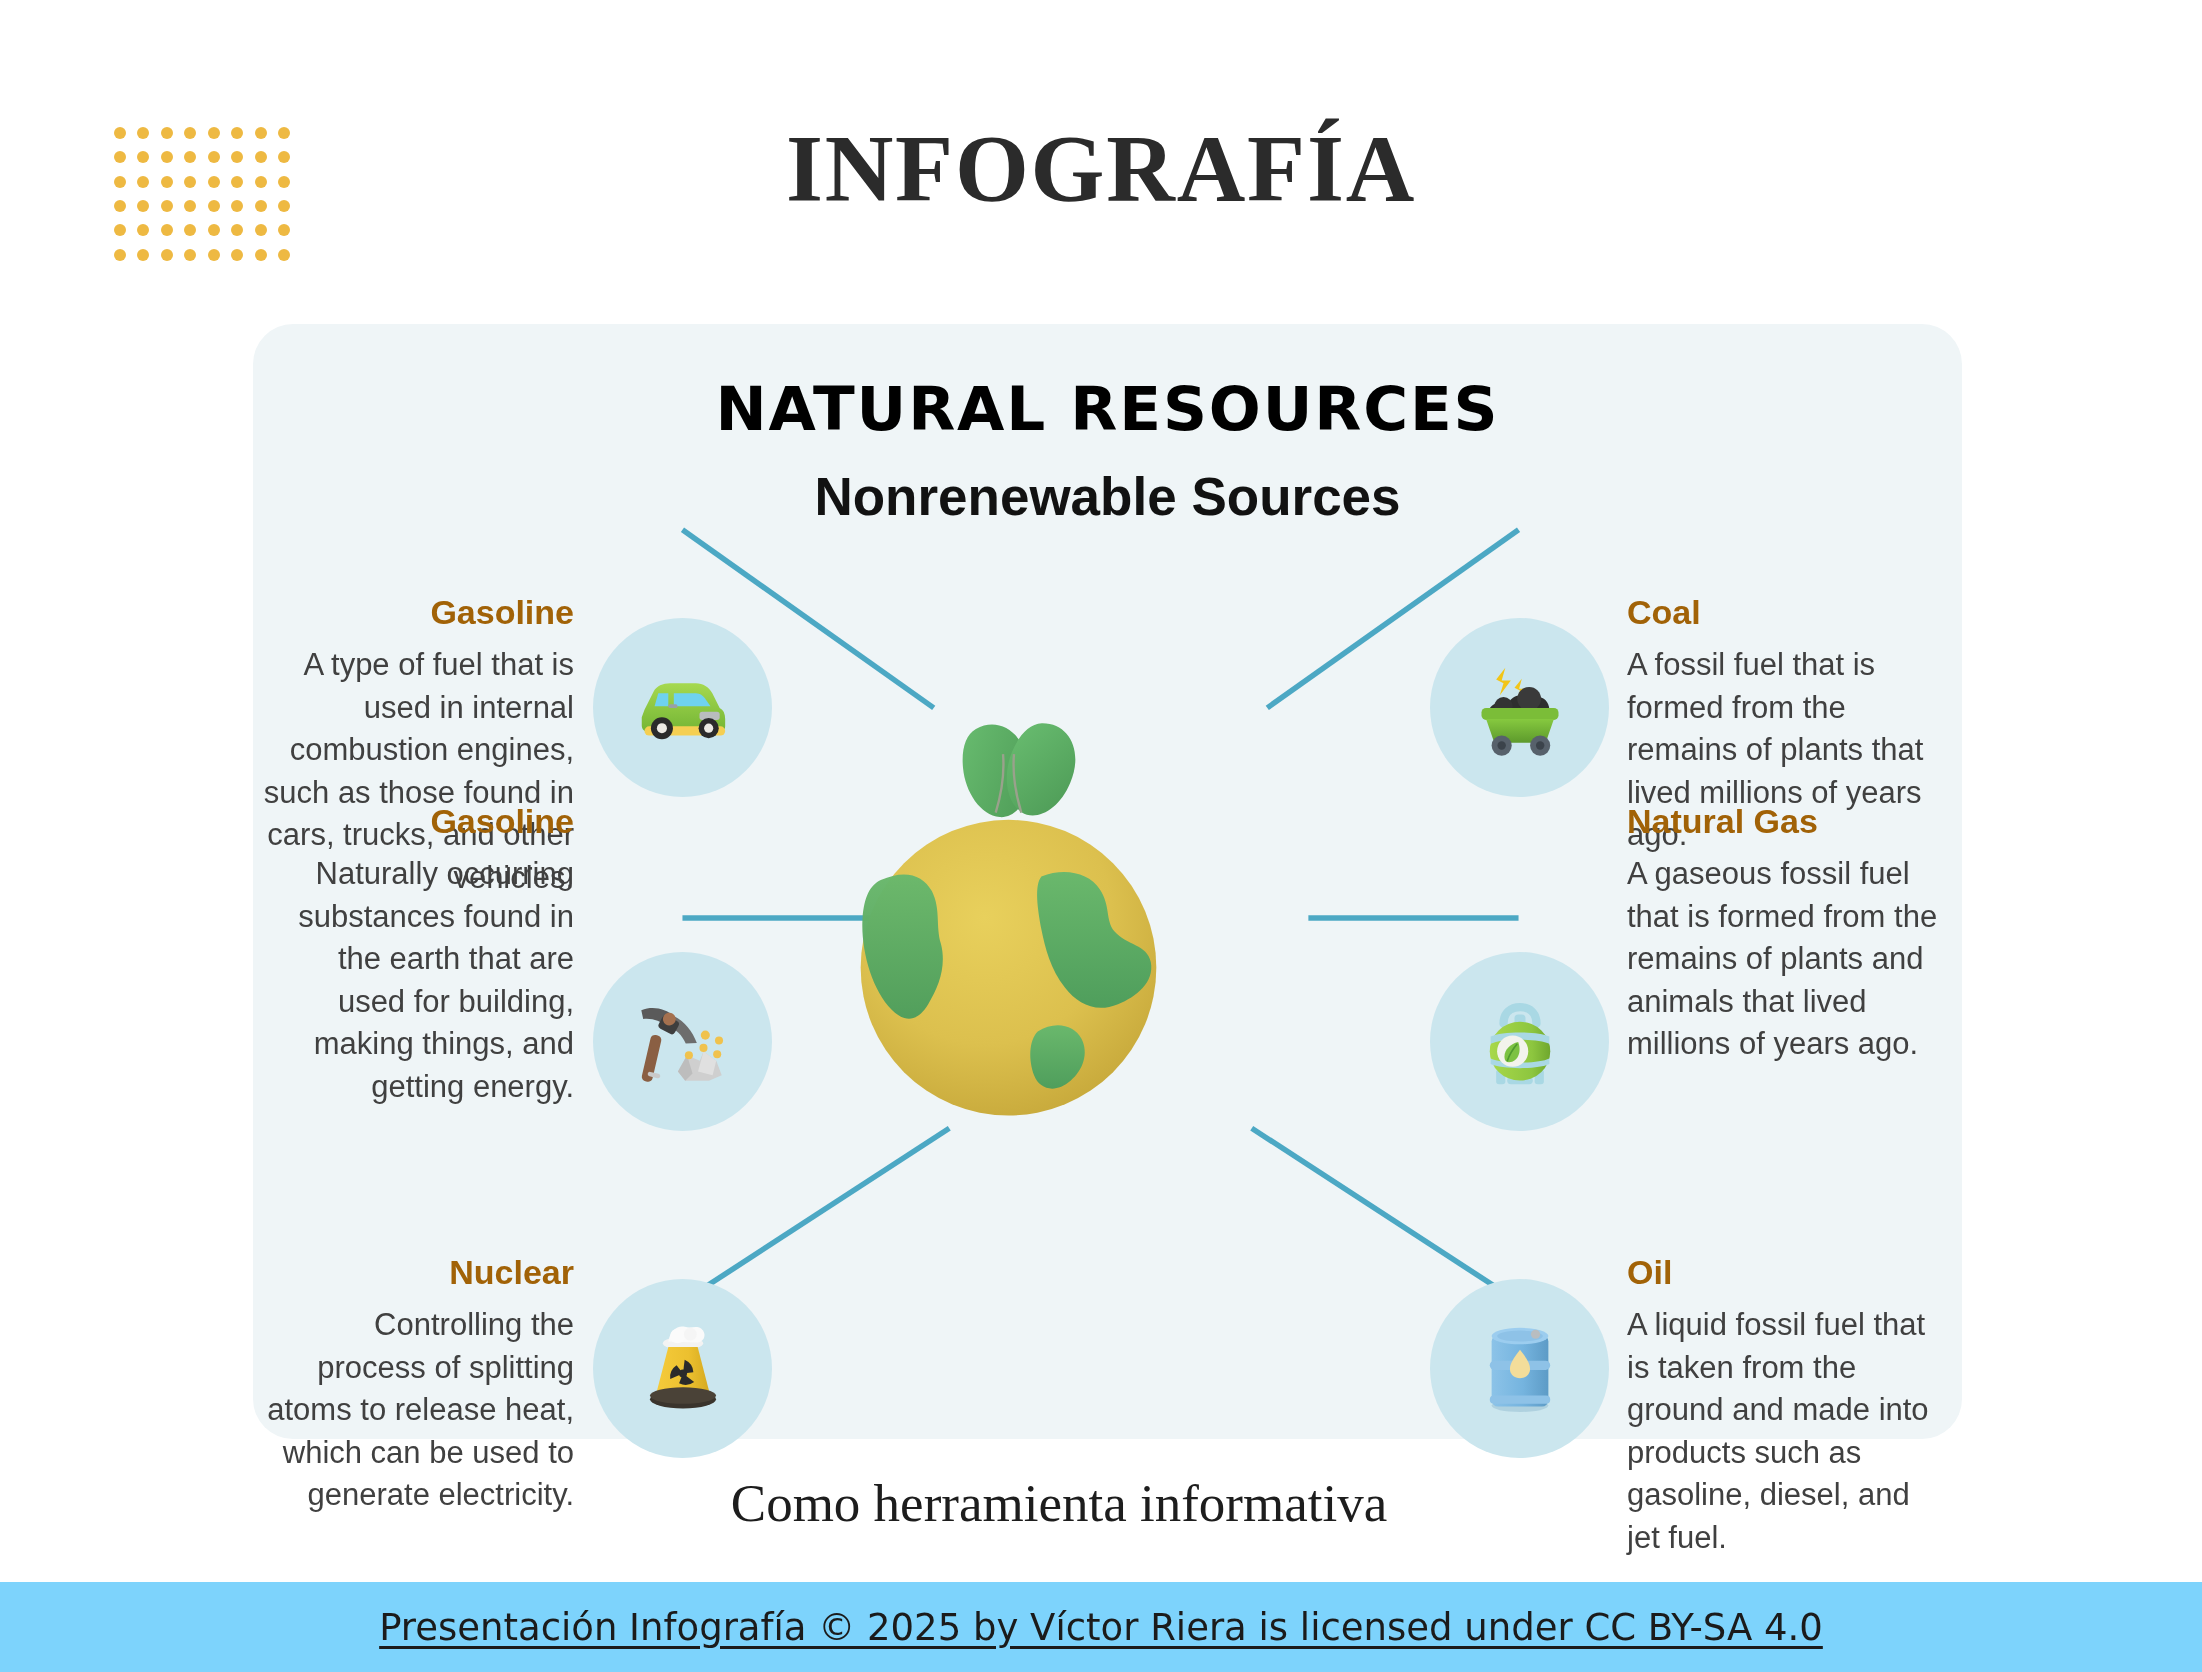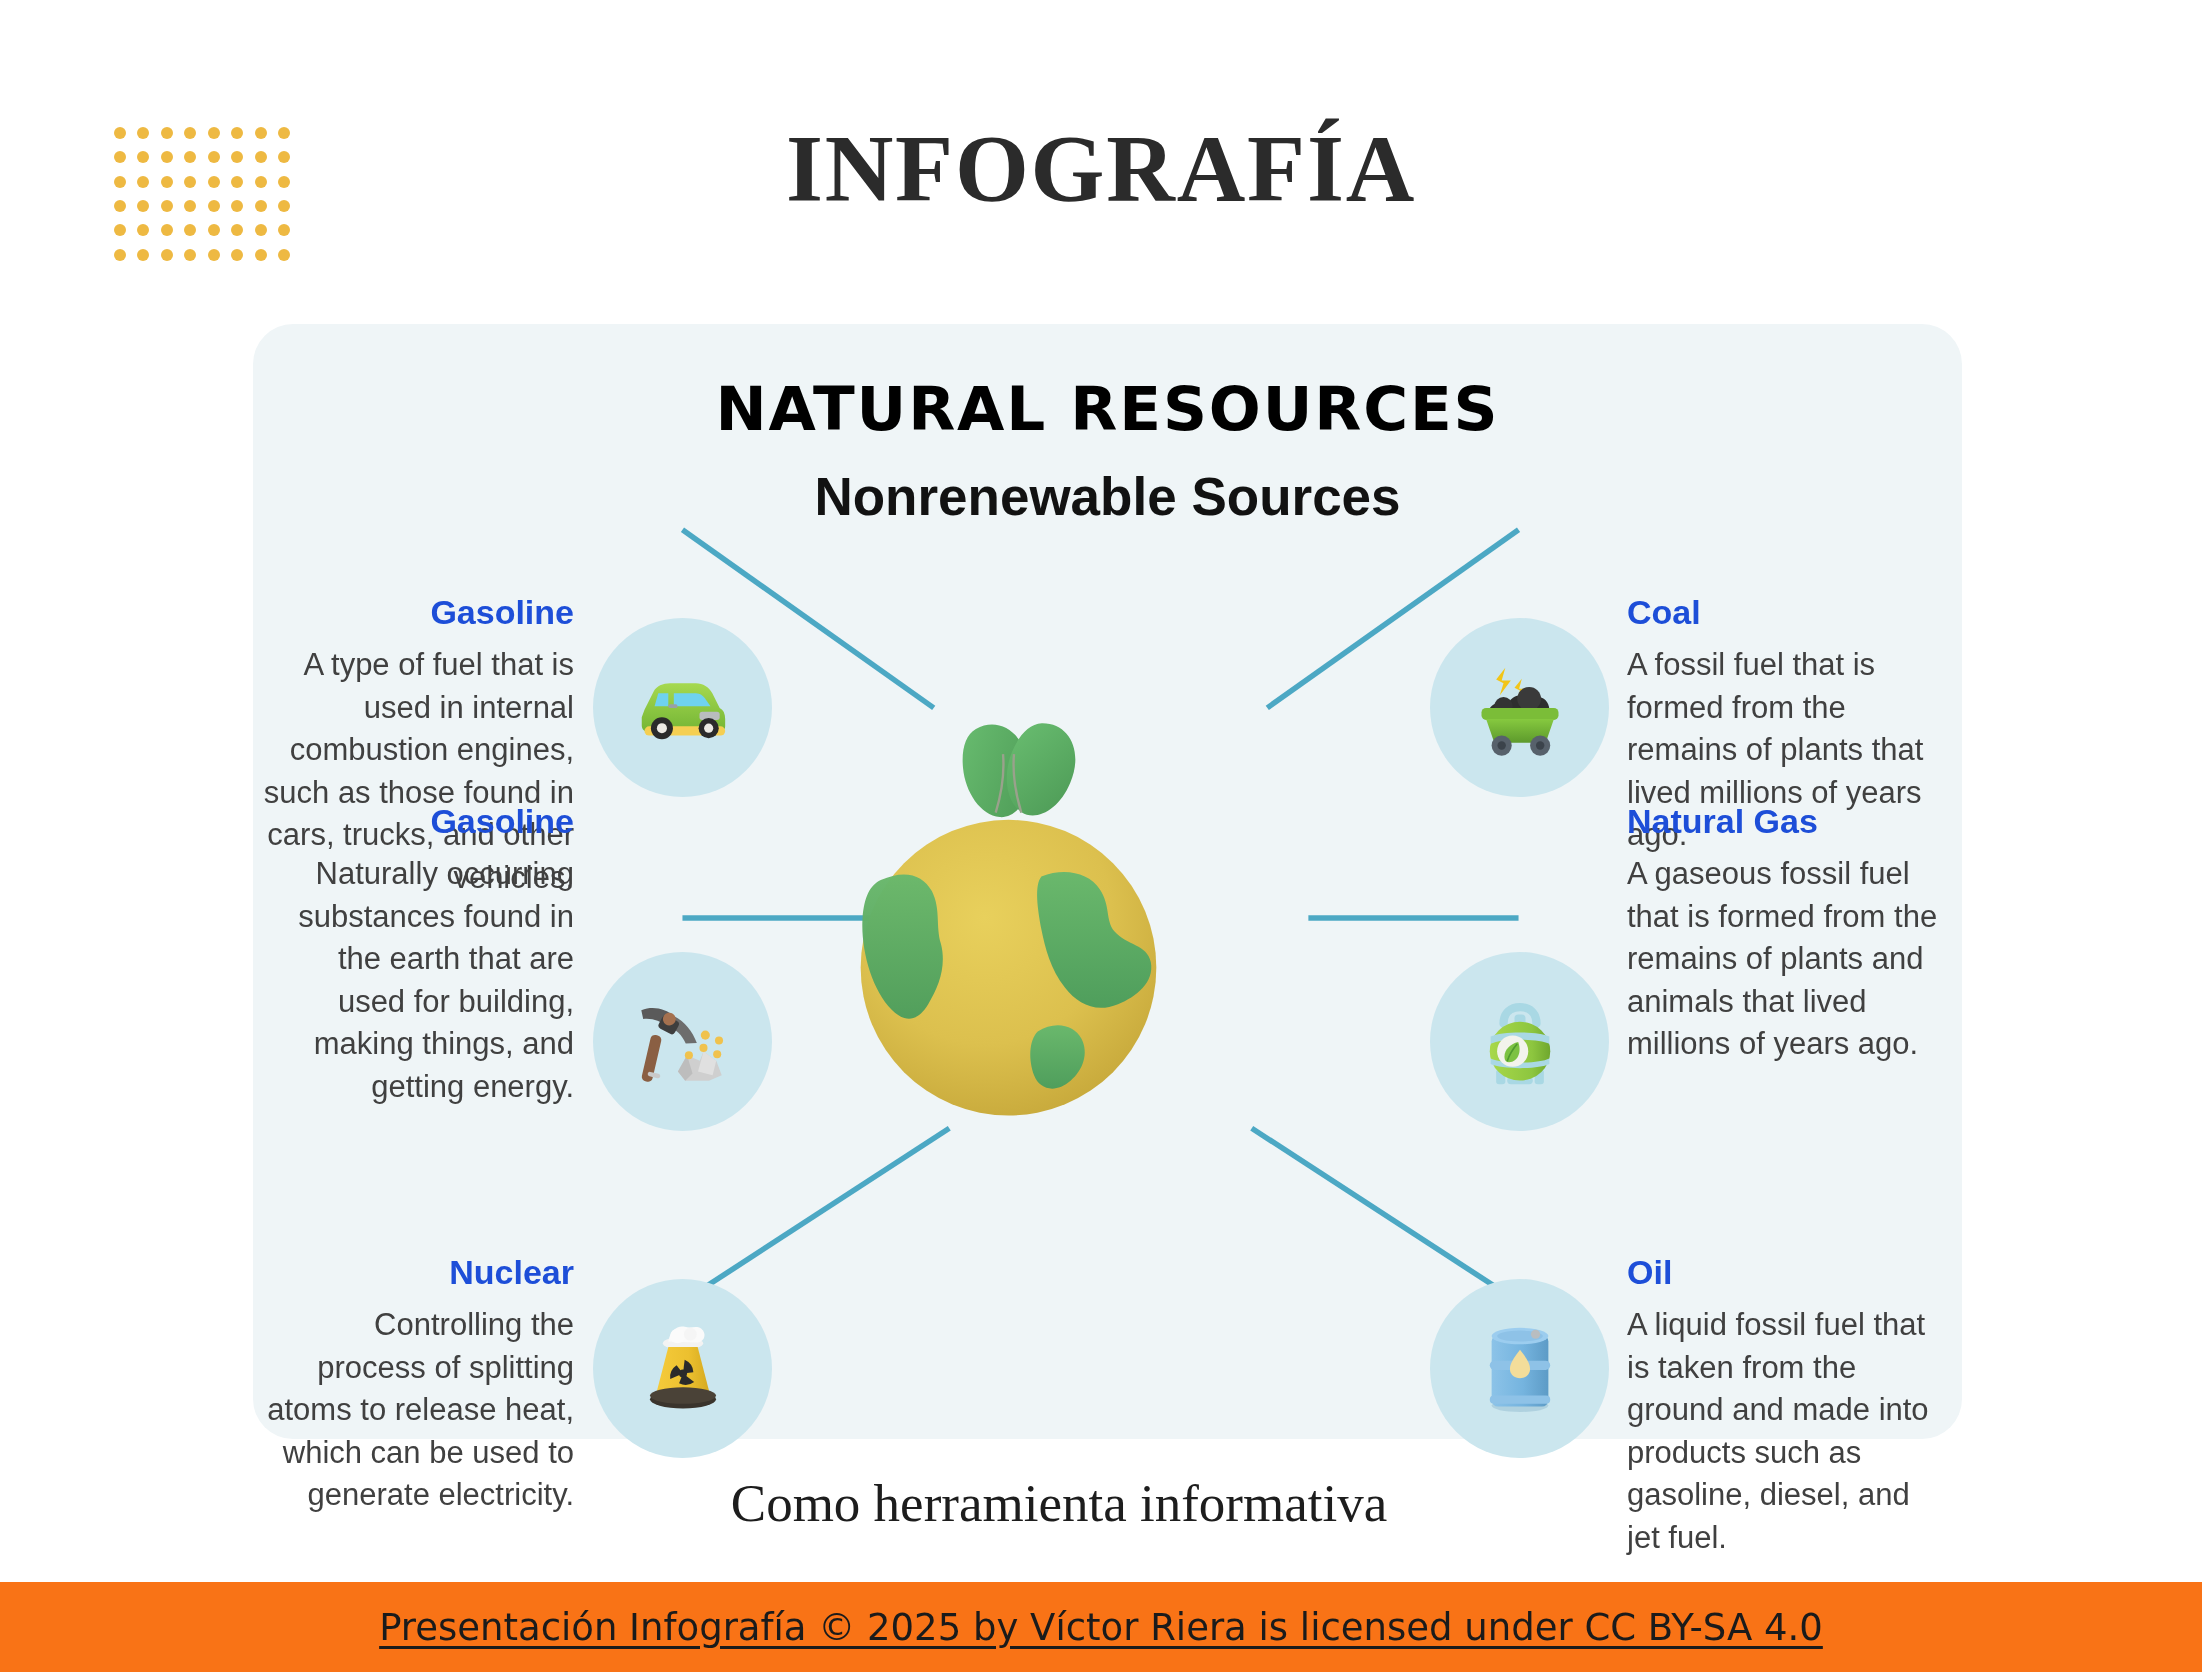--- a/index.html
+++ b/index.html
@@ -121,21 +121,21 @@
   
   .item-text {
     position: absolute;
     width: 311px;
   }
   .item-text h3 {
     margin: 0 0 12.8px 0;
     font-family: "Liberation Sans", sans-serif;
     font-weight: 700;
     font-size: 34px;
-    color: #1d4ed8;
+    color: #a16207;
     line-height: 1.1;
   }
   .item-text p {
     margin: 0;
     font-family: "Liberation Sans", sans-serif;
     font-size: 31px;
     line-height: 1.37;
     color: #404040;
   }
   .left-col { text-align: right; }
@@ -153,21 +153,21 @@
     color: #1d1d1d;
   }
 
   
   #license-bar {
     position: absolute;
     left: 0;
     top: 1582px;
     width: 2202px;
     height: 90px;
-    background: #f97316;
+    background: #7dd3fc;
     display: flex;
     align-items: center;
     justify-content: center;
   }
   #license-text {
     font-family: "DejaVu Sans", sans-serif;
     font-size: 37px;
     color: #1b1b1b;
     text-decoration: underline;
     text-underline-offset: 6.4px;

